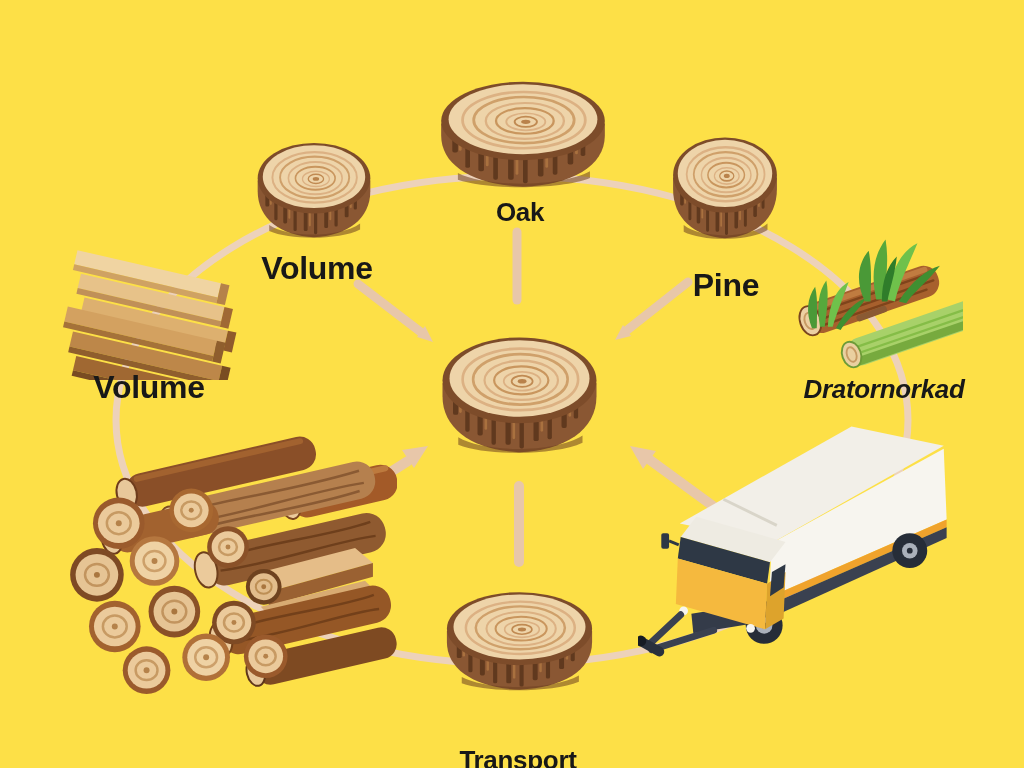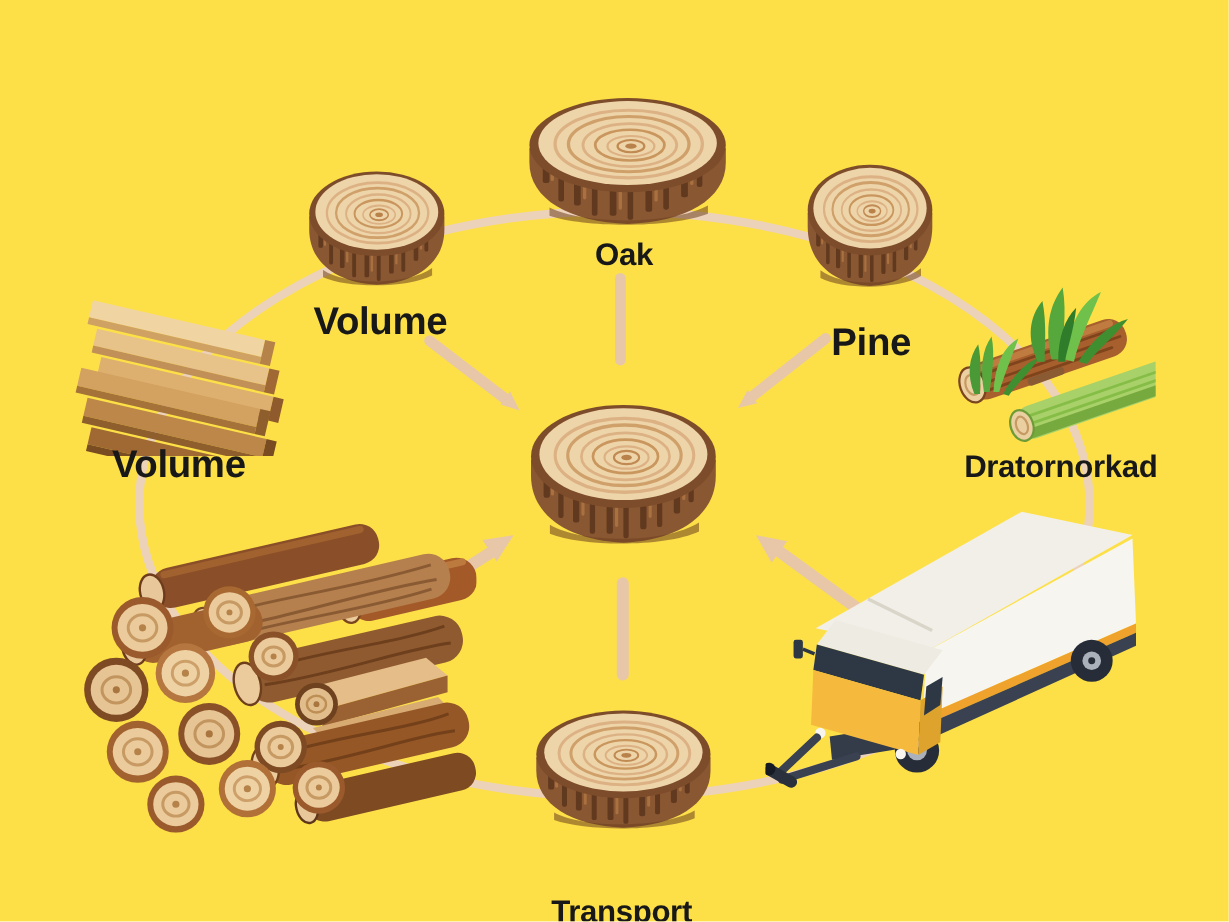--- a/index.html
+++ b/index.html
@@ -332,16 +332,16 @@
       </g>
       <line x1="4" y1="224" x2="22" y2="234" stroke="#2a313d" stroke-width="10" stroke-linecap="round"></line>
       <circle cx="3" cy="223" r="5.5" fill="#161b23"></circle>
     </svg>
   </div>
 
   <div class="lbl" style="left:520px;top:212px;">Oak</div>
   <div class="lbl sm" style="left:317px;top:268px;">Volume</div>
   <div class="lbl sm" style="left:726px;top:285px;">Pine</div>
   <div class="lbl sm" style="left:149px;top:387px;">Volume</div>
-  <div class="lbl" style="left:884px;top:389px;">Dratornorkad</div>
+  <div class="lbl" style="left:884px;top:389px;font-style:italic;">Dratornorkad</div>
   <div class="lbl" style="left:518px;top:722px;margin-top:38px;">Transport</div>
 
 </div>
 
 </body></html>

